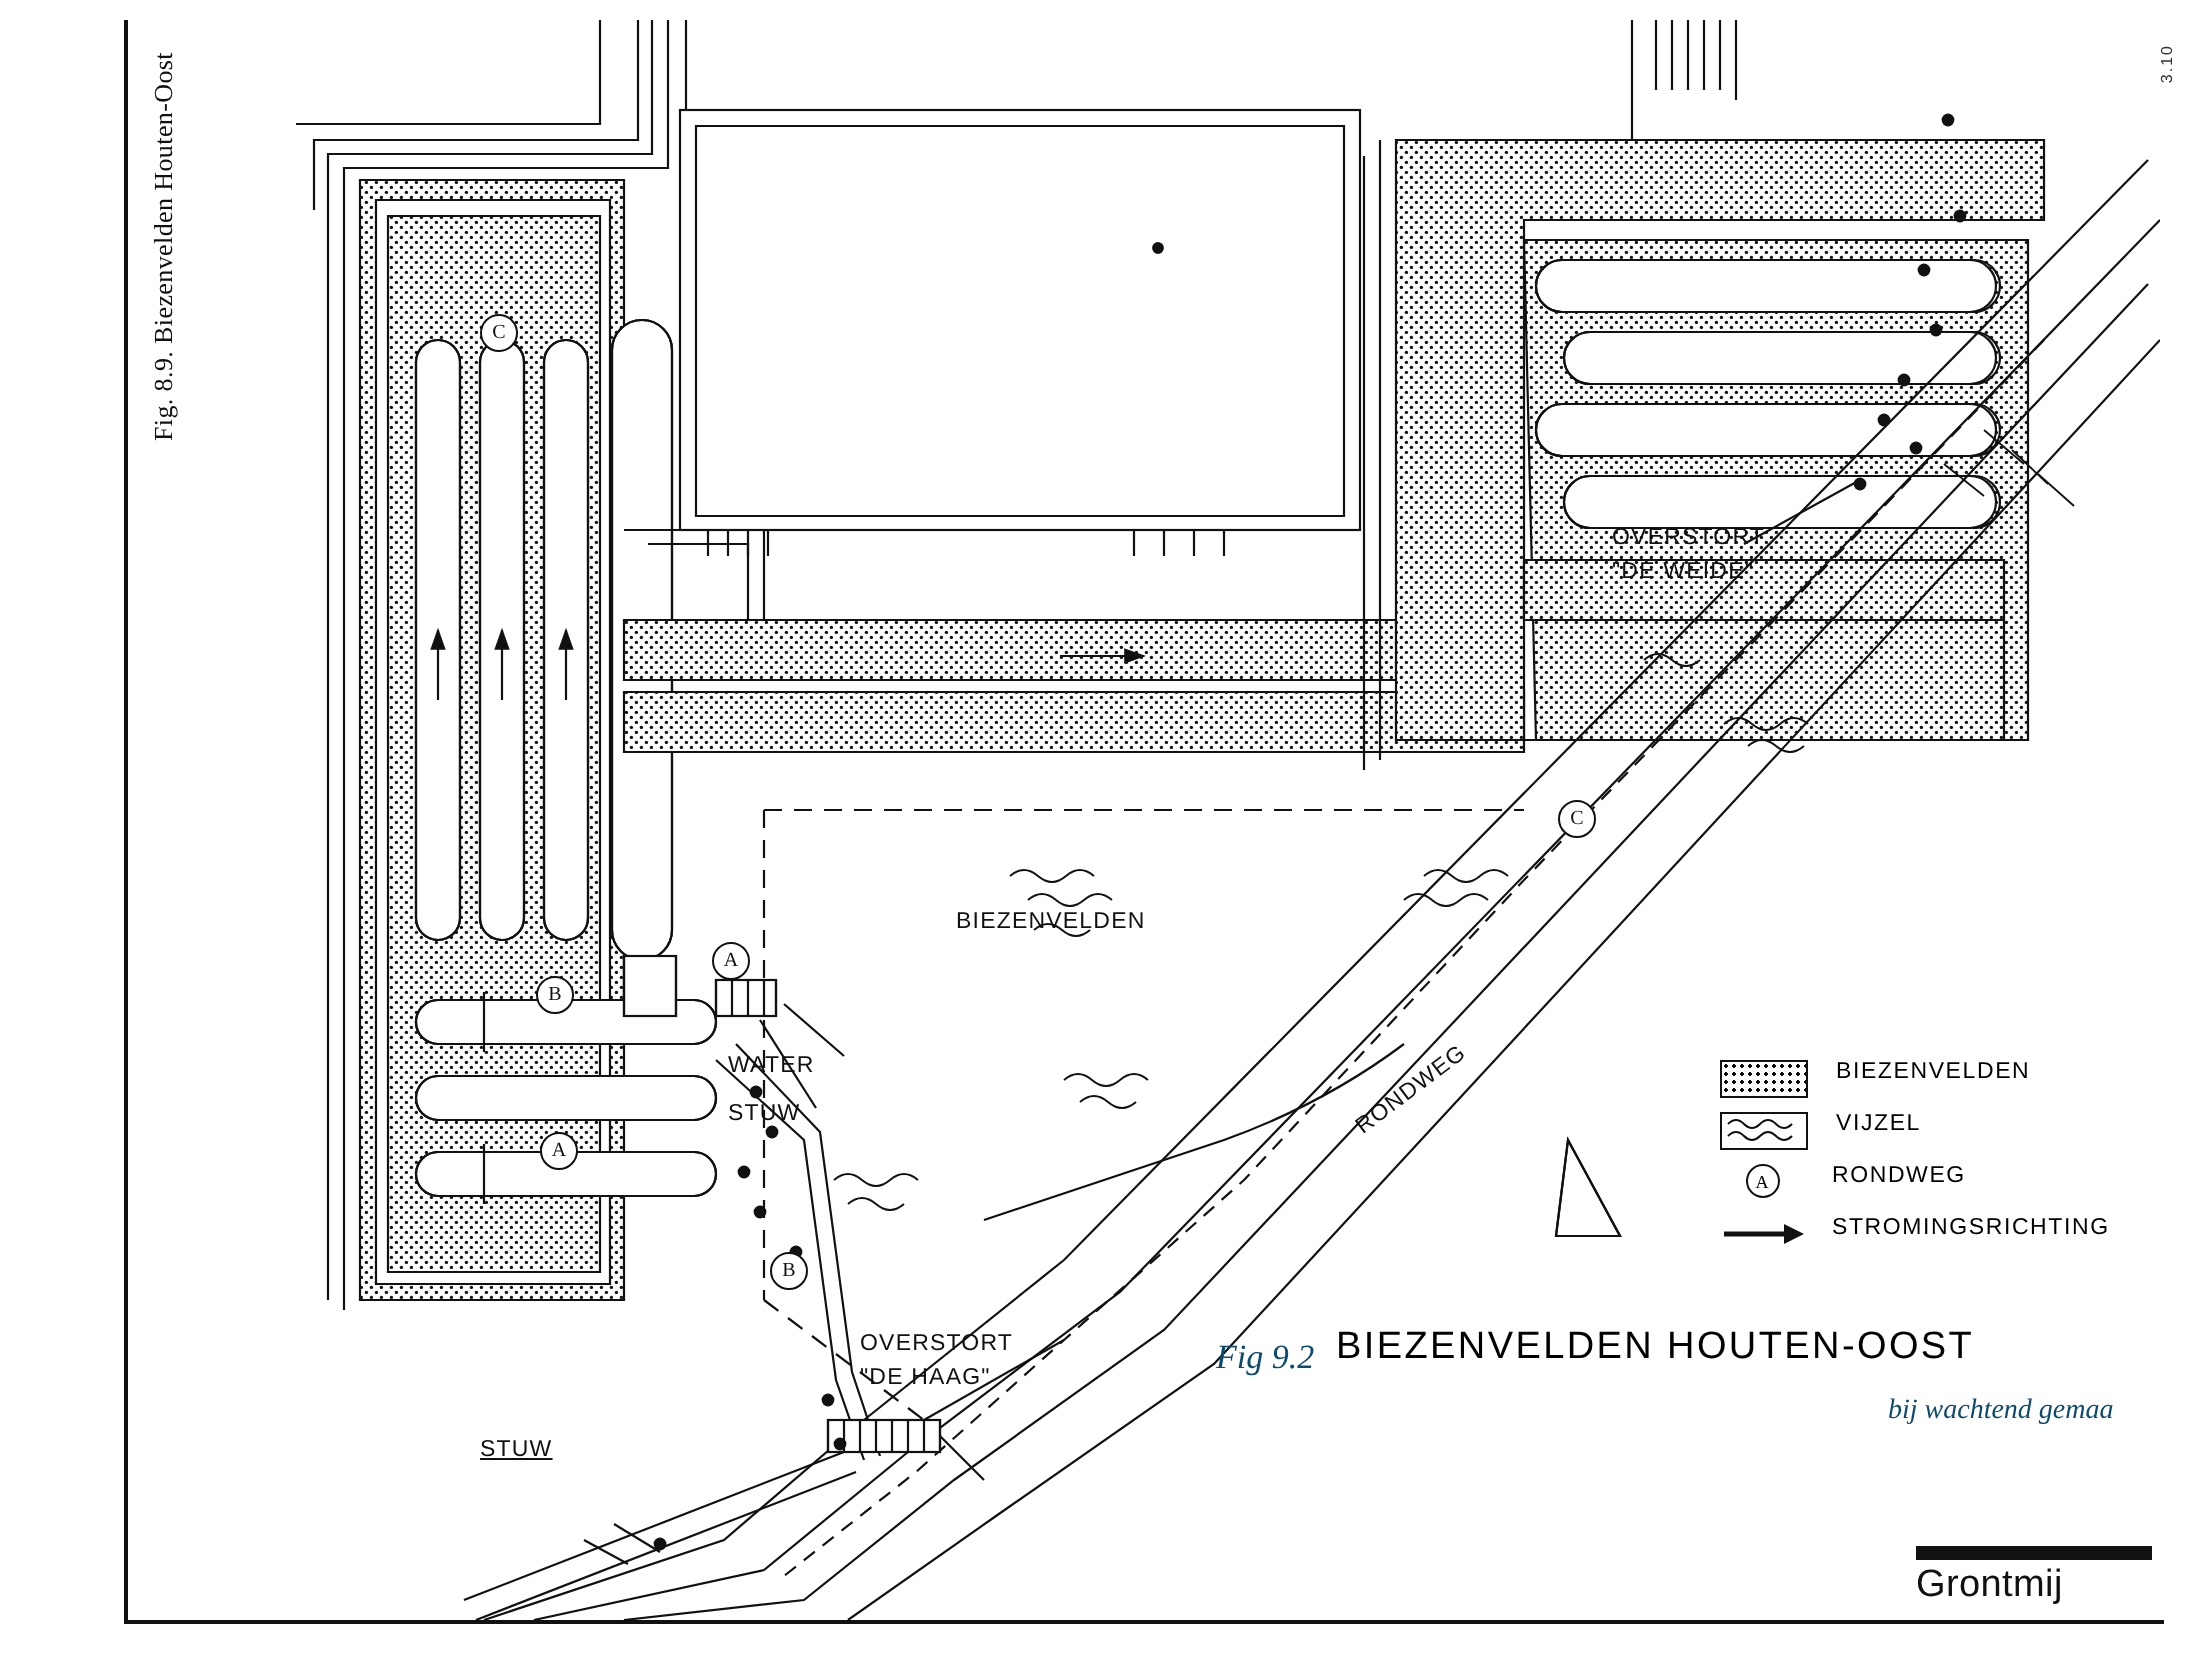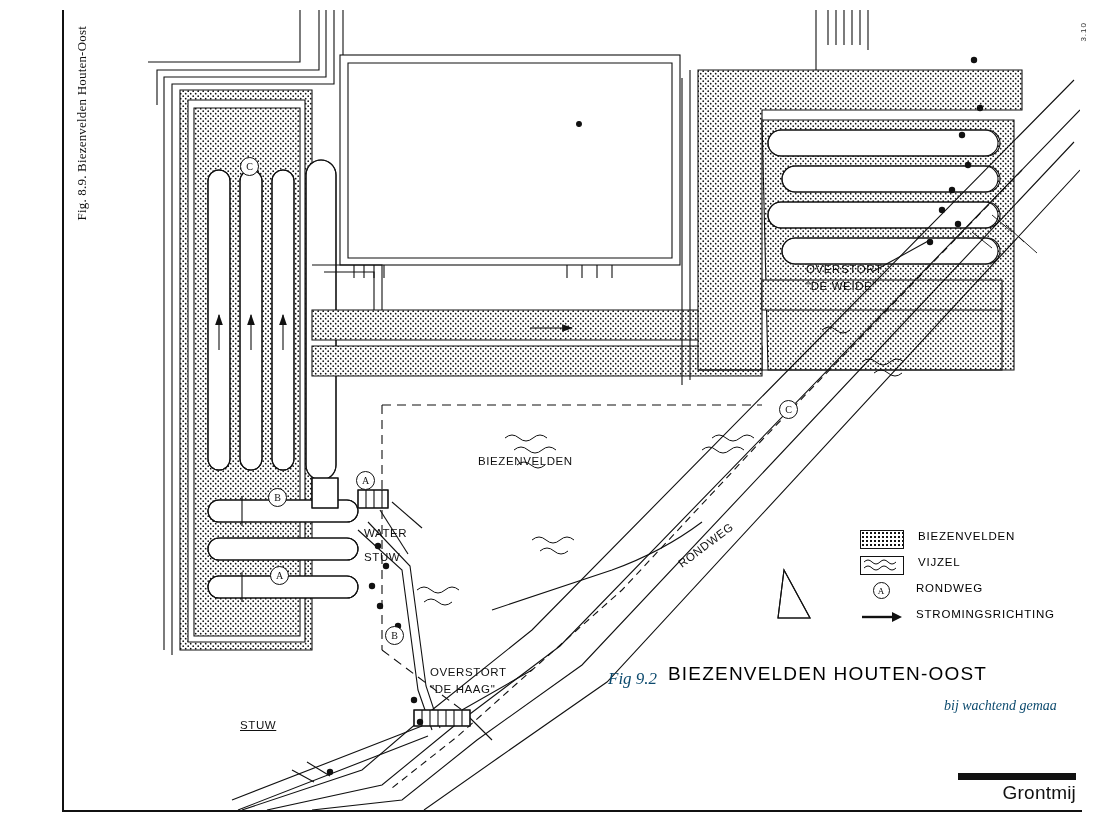--- a/index.html
+++ b/index.html
@@ -28,21 +28,21 @@
   .lg-txt{font-size:11.5px;letter-spacing:.8px;}
   .lg-circle{width:42px;height:17px;margin-right:14px;display:flex;align-items:center;justify-content:center;}
   .mp{width:15px;height:15px;border:1.2px solid #111;border-radius:50%;display:flex;align-items:center;justify-content:center;
       font-size:9px;font-family:"Liberation Serif",serif;background:#fff;}
   .lg-arrow{width:42px;height:17px;margin-right:14px;display:flex;align-items:center;}
 
   
   .node{position:absolute;width:17px;height:17px;border:1.3px solid #111;border-radius:50%;background:#fff;
         display:flex;align-items:center;justify-content:center;font-family:"Liberation Serif",serif;font-size:10px;color:#111;}
 
-  .grontmij{position:absolute;right:20px;bottom:26px;text-align:right;margin-left:47px;}
+  .grontmij{position:absolute;right:20px;bottom:26px;text-align:left;margin-left:47px;}
   .grontmij .bar{width:118px;height:7px;background:#111;margin-bottom:2px;}
   .grontmij .name{font-family:"Liberation Sans",sans-serif;font-size:19px;color:#111;letter-spacing:.2px;}
 </style>
 </head>
 <body>
 
 <div id="page">
 
   <div class="fig-frame"></div>
   <div class="fig-caption">Fig. 8.9. Biezenvelden Houten-Oost</div>

